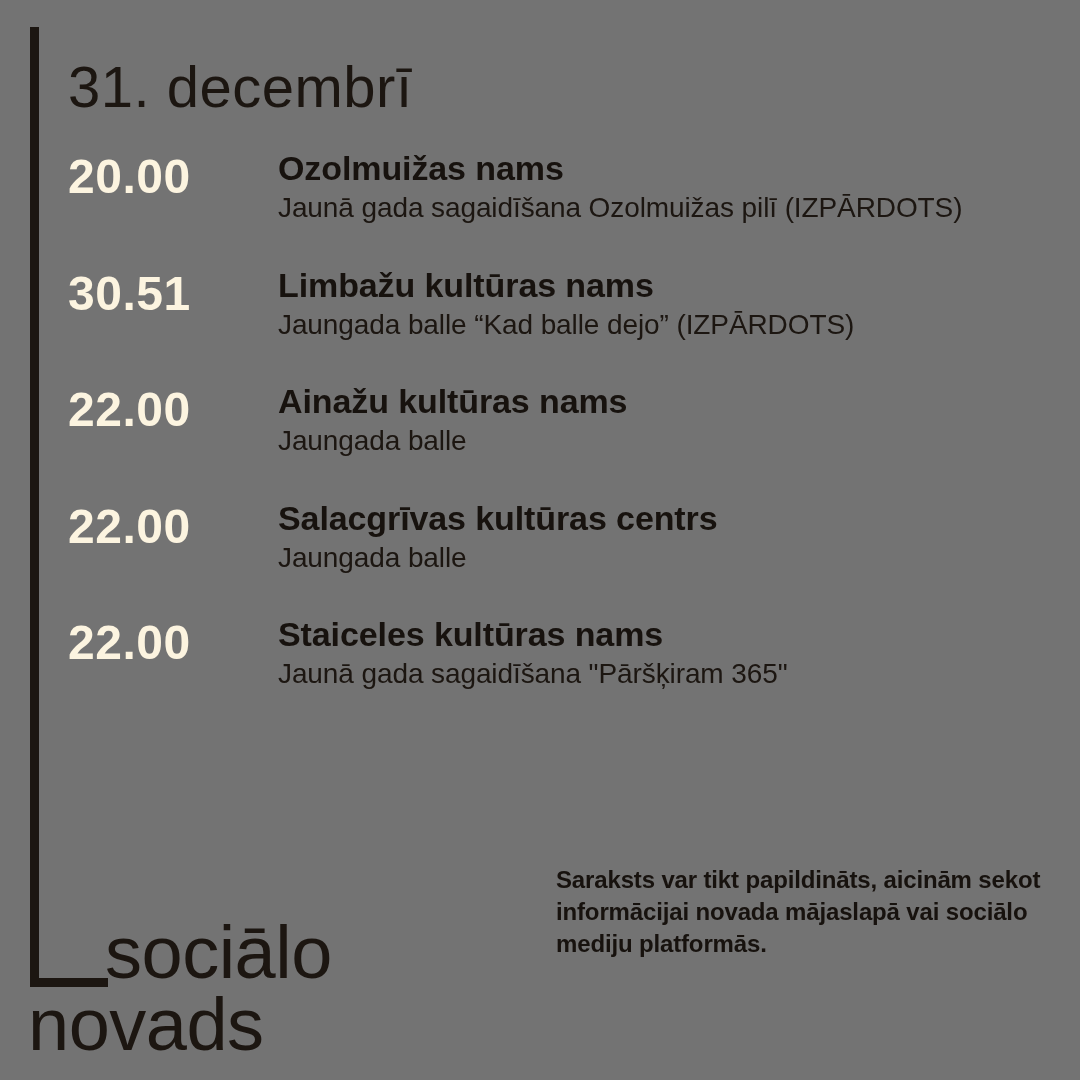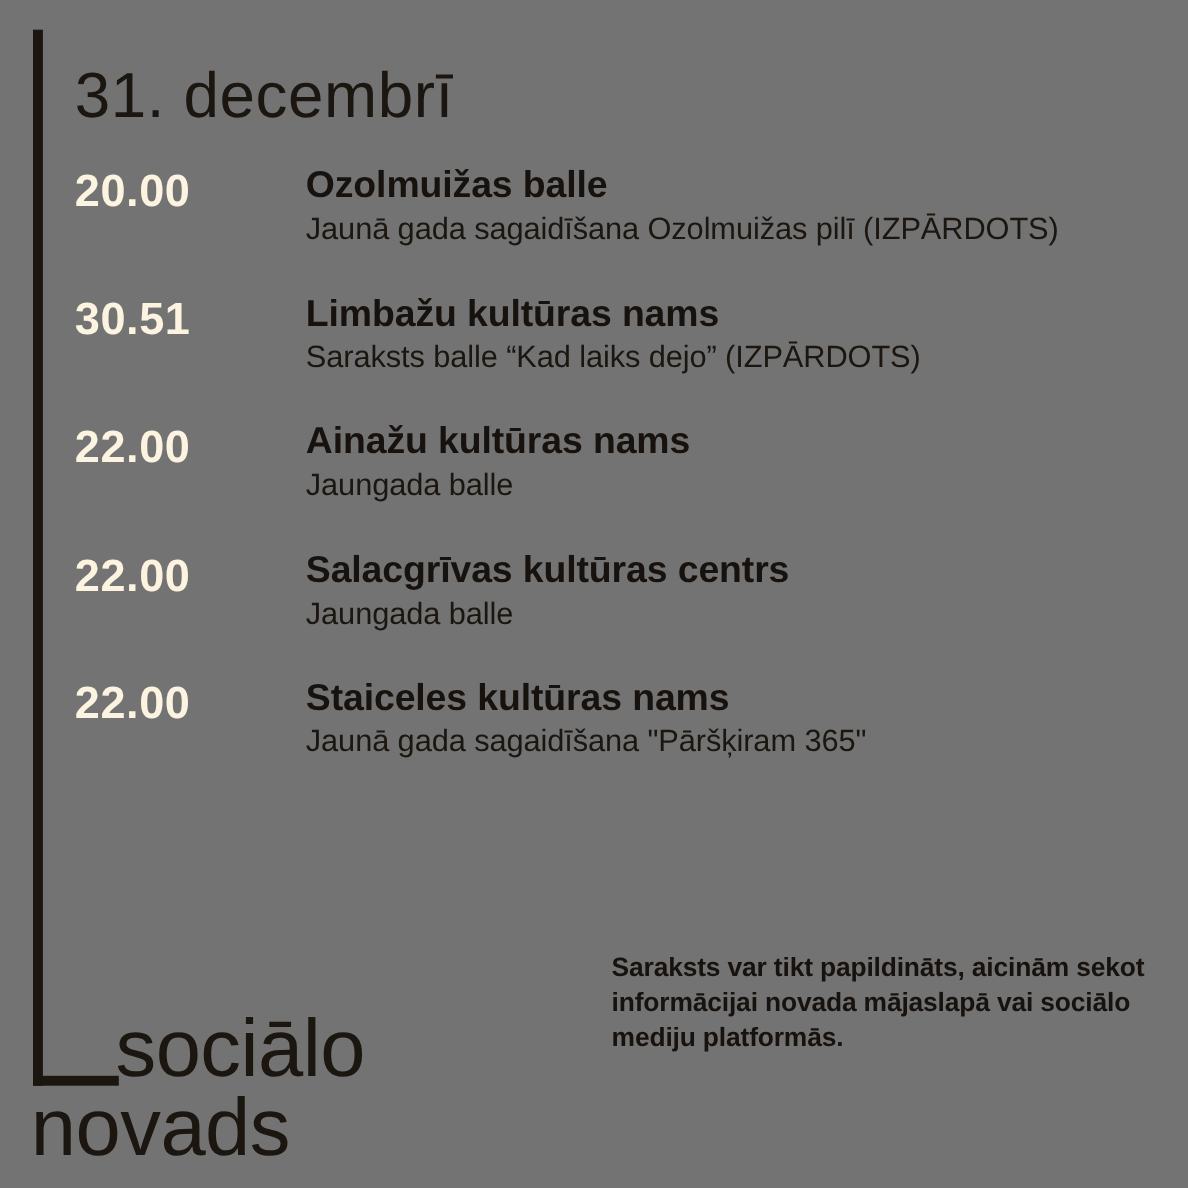--- a/index.html
+++ b/index.html
@@ -68,21 +68,21 @@
     position: relative;
     display: block;
     margin-bottom: 38px;
     min-height: 40px;
   }
   .row-time {
     position: absolute;
     left: 68px;
     top: 3px;
     width: 190px;
-    font-size: 41px;
+    font-size: 48px;
     font-weight: 700;
     letter-spacing: 0.5px;
     line-height: 1.1;
     color: #fcf4e0;
   }
   .row-body {
     margin-left: 278px;
     padding-right: 40px;
   }
   .row-venue {
@@ -155,30 +155,30 @@
   <div class="rule-vertical"></div>
   <div class="rule-horizontal"></div>
 
   <div class="poster-title">31. decembrī</div>
 
   <div class="schedule">
 
     <div class="schedule-row">
       <div class="row-time">20.00</div>
       <div class="row-body">
-        <p class="row-venue">Ozolmuižas balle</p>
+        <p class="row-venue">Ozolmuižas nams</p>
         <p class="row-desc">Jaunā gada sagaidīšana Ozolmuižas pilī (IZPĀRDOTS)</p>
       </div>
     </div>
 
     <div class="schedule-row">
       <div class="row-time">30.51</div>
       <div class="row-body">
         <p class="row-venue">Limbažu kultūras nams</p>
-        <p class="row-desc">Saraksts balle “Kad laiks dejo” (IZPĀRDOTS)</p>
+        <p class="row-desc">Jaungada balle “Kad balle dejo” (IZPĀRDOTS)</p>
       </div>
     </div>
 
     <div class="schedule-row">
       <div class="row-time">22.00</div>
       <div class="row-body">
         <p class="row-venue">Ainažu kultūras nams</p>
         <p class="row-desc">Jaungada balle</p>
       </div>
     </div>

